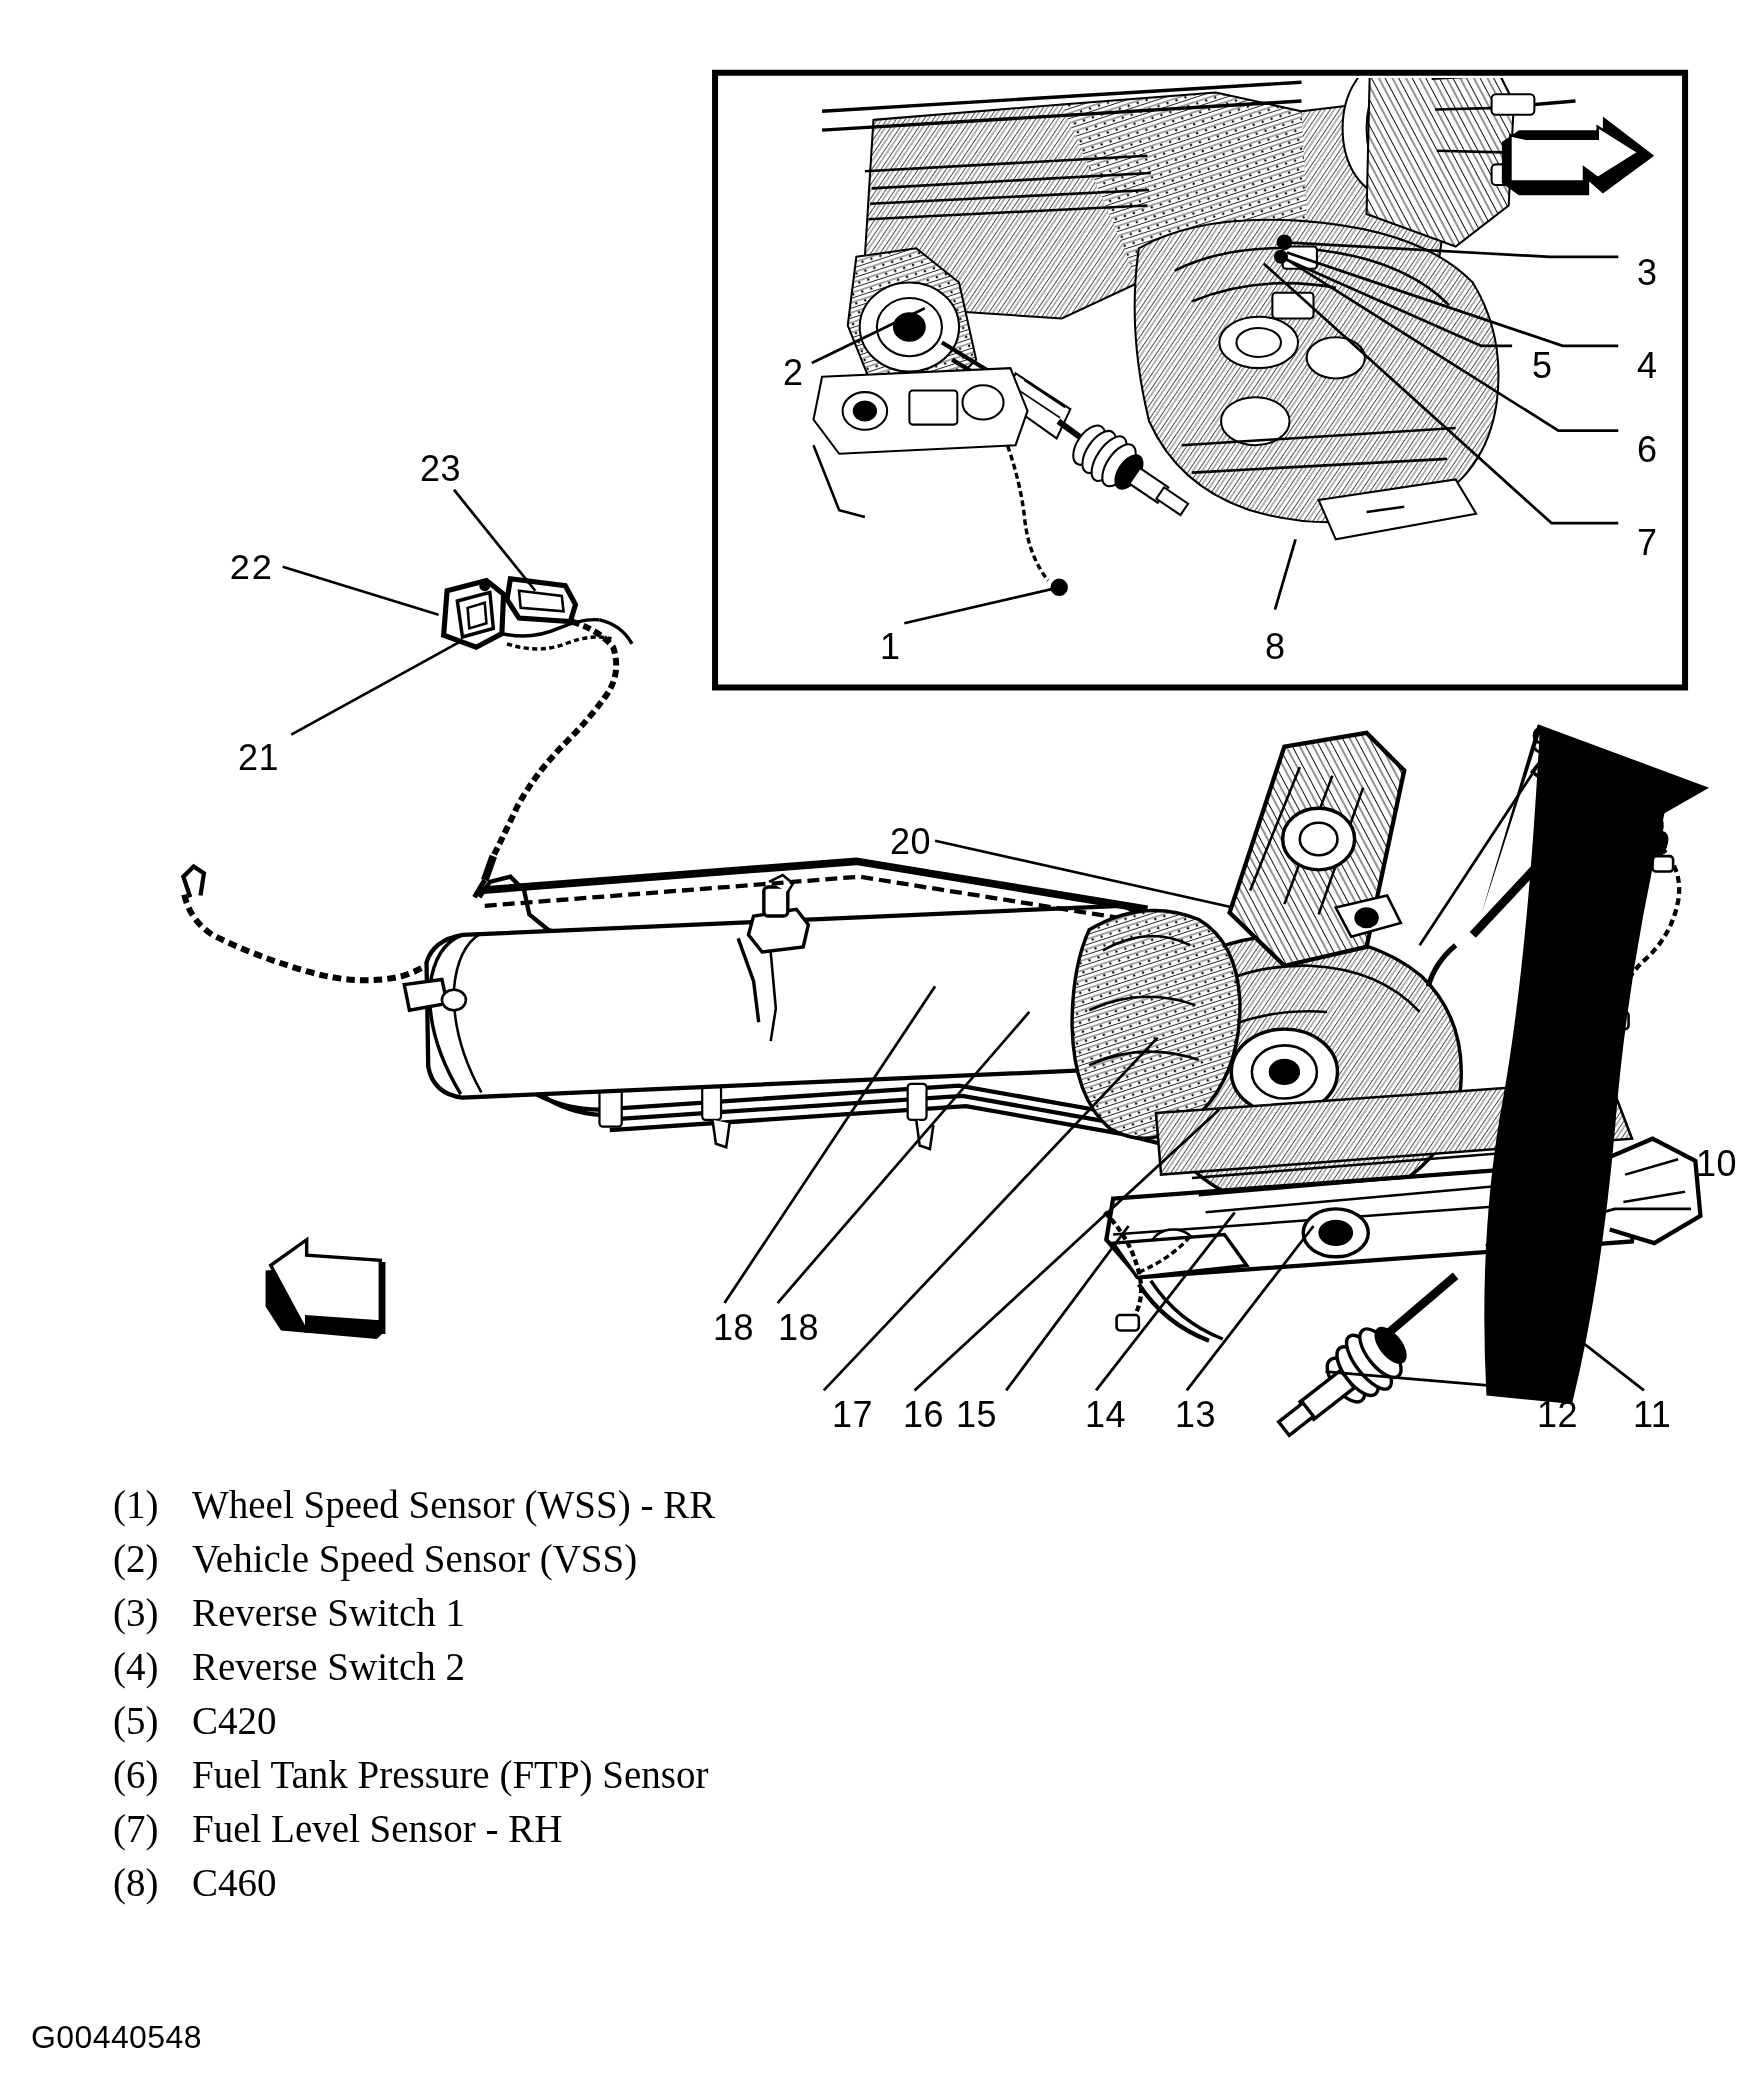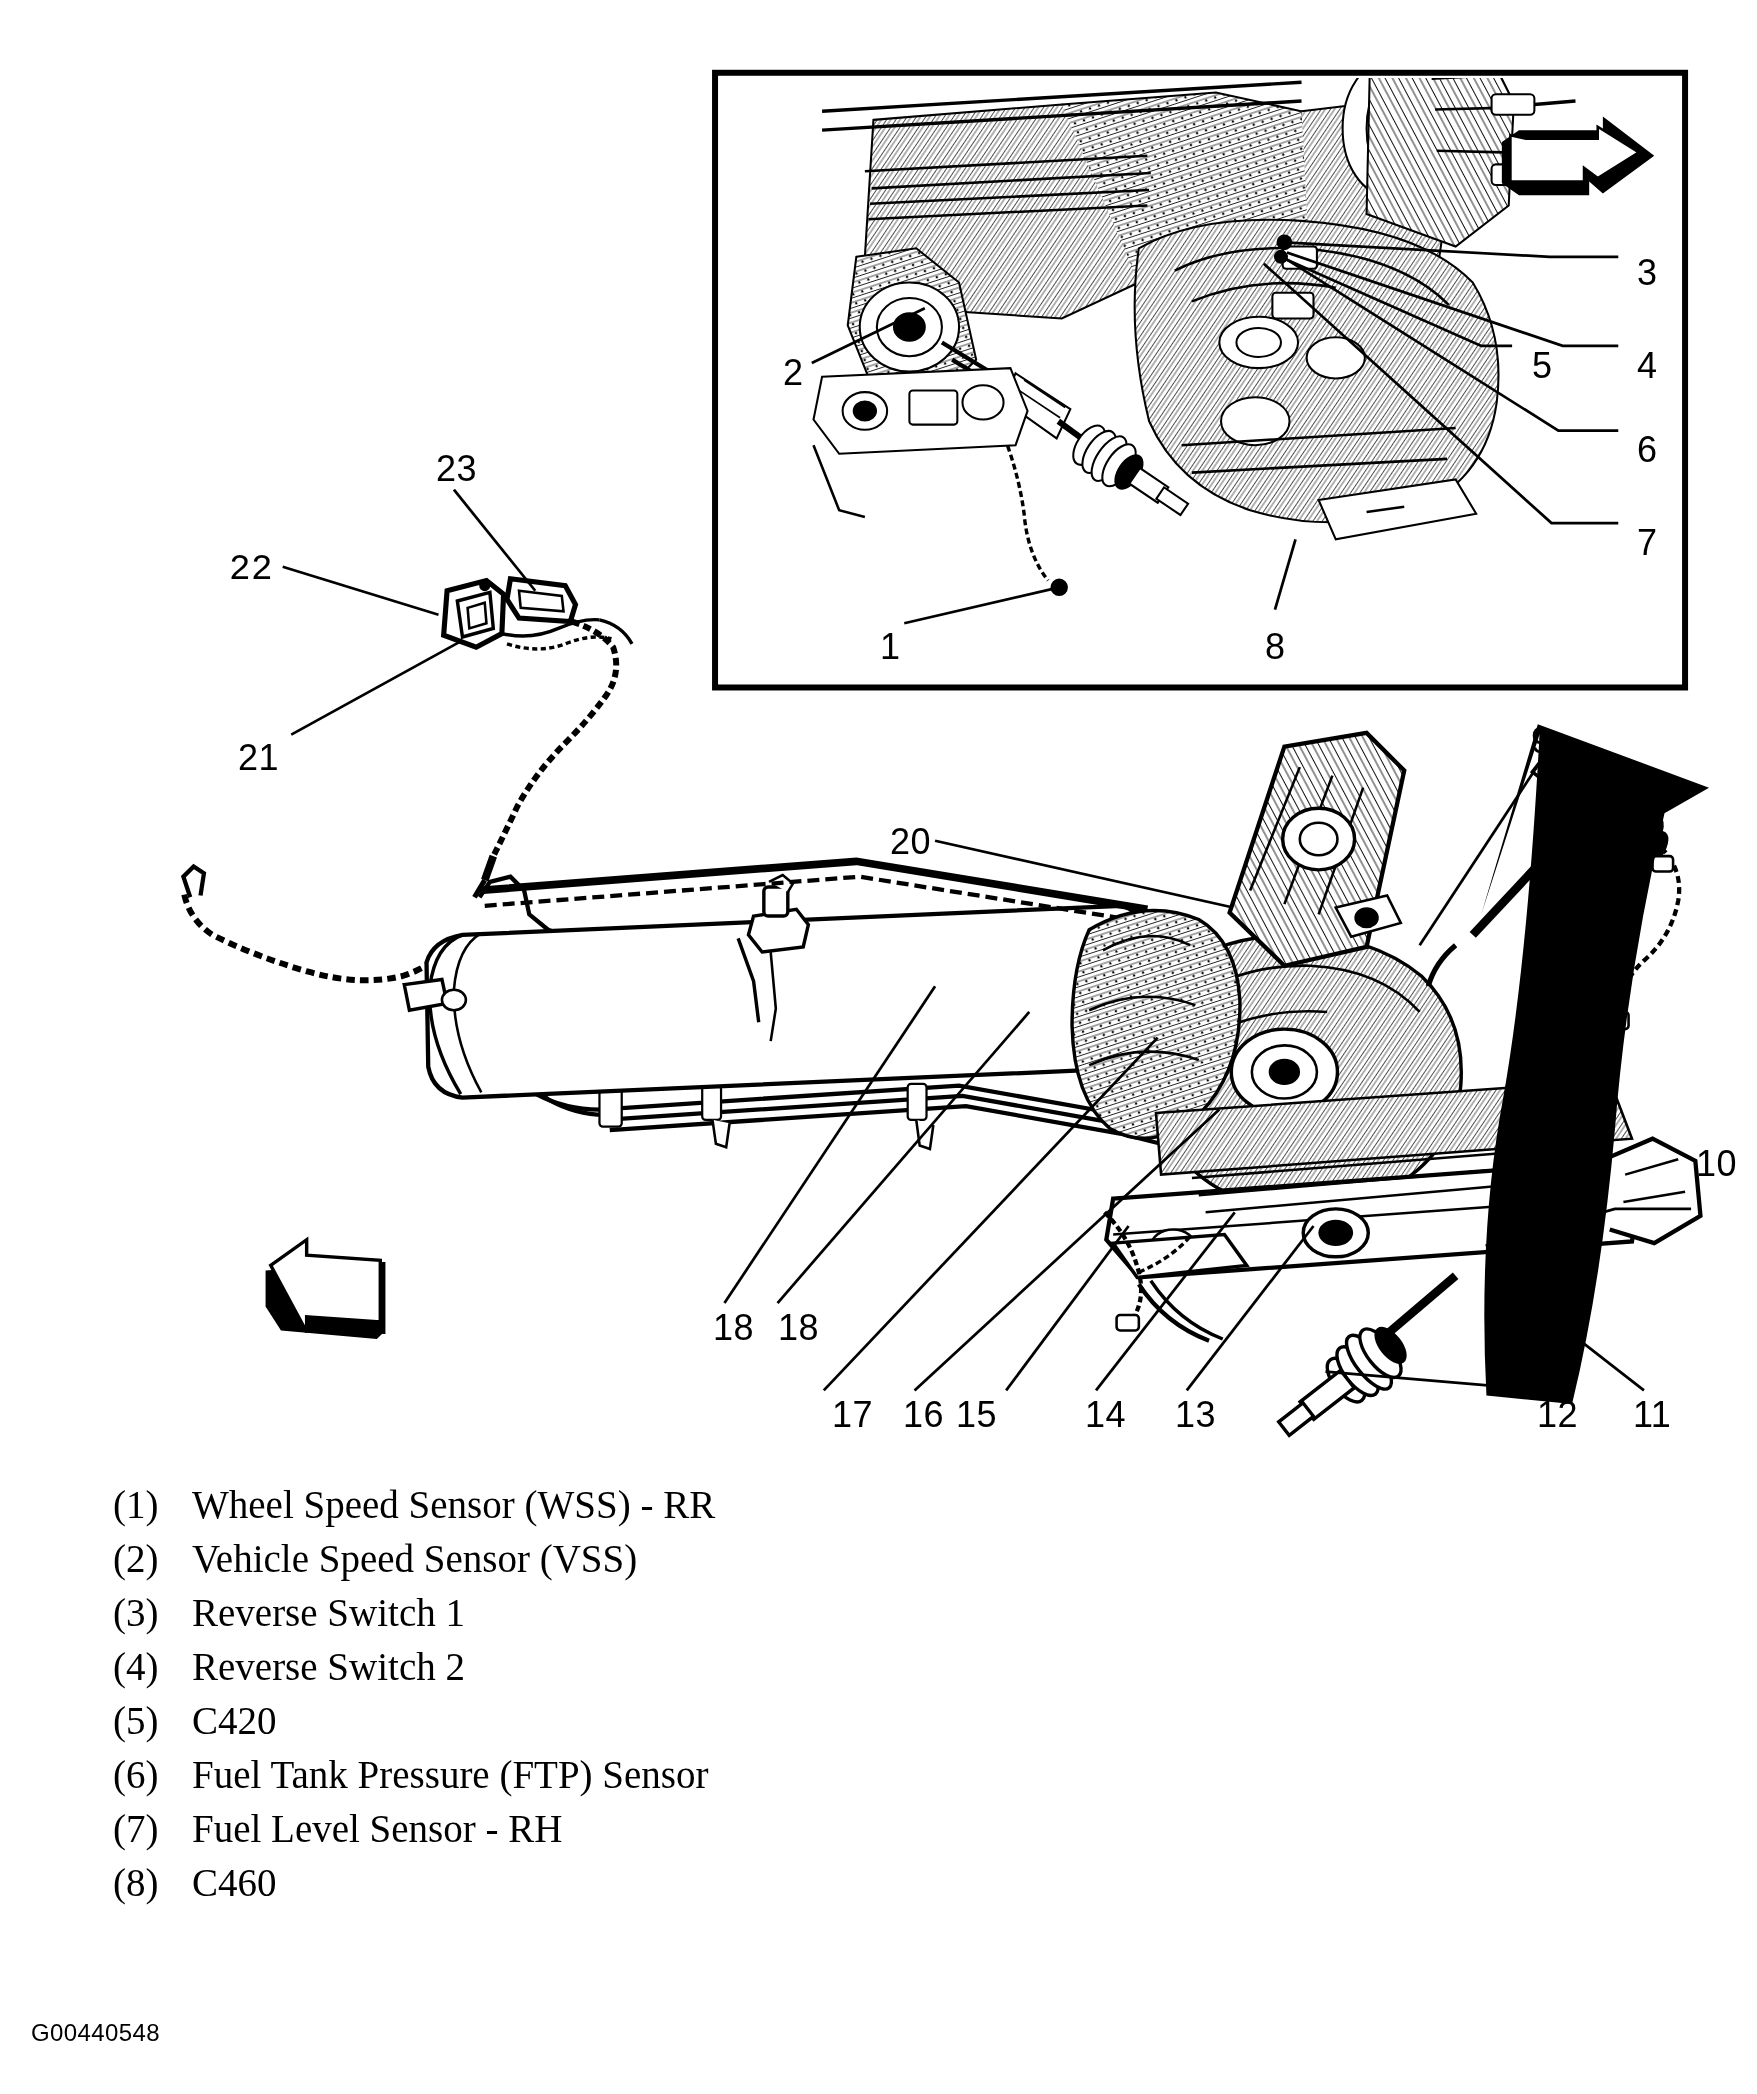--- a/index.html
+++ b/index.html
@@ -60,21 +60,21 @@
   }
   .legend-label {
     flex: 1 1 auto;
   }
   
   #figure-id {
     position: absolute;
     left: 31px;
     top: 2019px;
     font-family: "Liberation Sans", "DejaVu Sans", sans-serif;
-    font-size: 24px;
+    font-size: 32px;
     letter-spacing: 0.4px;
     color: #000;
   }
 </style>
 </head>
 <body>
 
 <div id="page">
 
   <svg id="art" viewBox="0 0 2053 2447">
@@ -351,21 +351,21 @@
 
   <div class="callout" style="left:783px; top:355px;">2</div>
   <div class="callout" style="left:1637px; top:255px;">3</div>
   <div class="callout" style="left:1637px; top:348px;">4</div>
   <div class="callout" style="left:1532px; top:348px;">5</div>
   <div class="callout" style="left:1637px; top:432px;">6</div>
   <div class="callout" style="left:1637px; top:525px;">7</div>
   <div class="callout" style="left:880px; top:629px;">1</div>
   <div class="callout" style="left:1265px; top:629px;">8</div>
 
-  <div class="callout" style="left:436px;  top:451px;text-align:right;">23</div>
+  <div class="callout" style="left:420px;  top:451px;text-align:right;">23</div>
   <div class="callout" style="left:229px;  top:552px;font-family:Liberation Mono, monospace;">22</div>
   <div class="callout" style="left:238px;  top:740px;">21</div>
   <div class="callout" style="left:890px; top:824px;">20</div>
   <div class="callout" style="left:1531px; top:723px;">9</div>
   <div class="callout" style="left:1696px; top:1146px;">10</div>
   <div class="callout" style="left:1633px; top:1397px;">11</div>
   <div class="callout" style="left:1537px; top:1397px;">12</div>
   <div class="callout" style="left:1175px; top:1397px;">13</div>
   <div class="callout" style="left:1085px; top:1397px;text-align:right;">14</div>
   <div class="callout" style="left:956px; top:1397px;">15</div>

